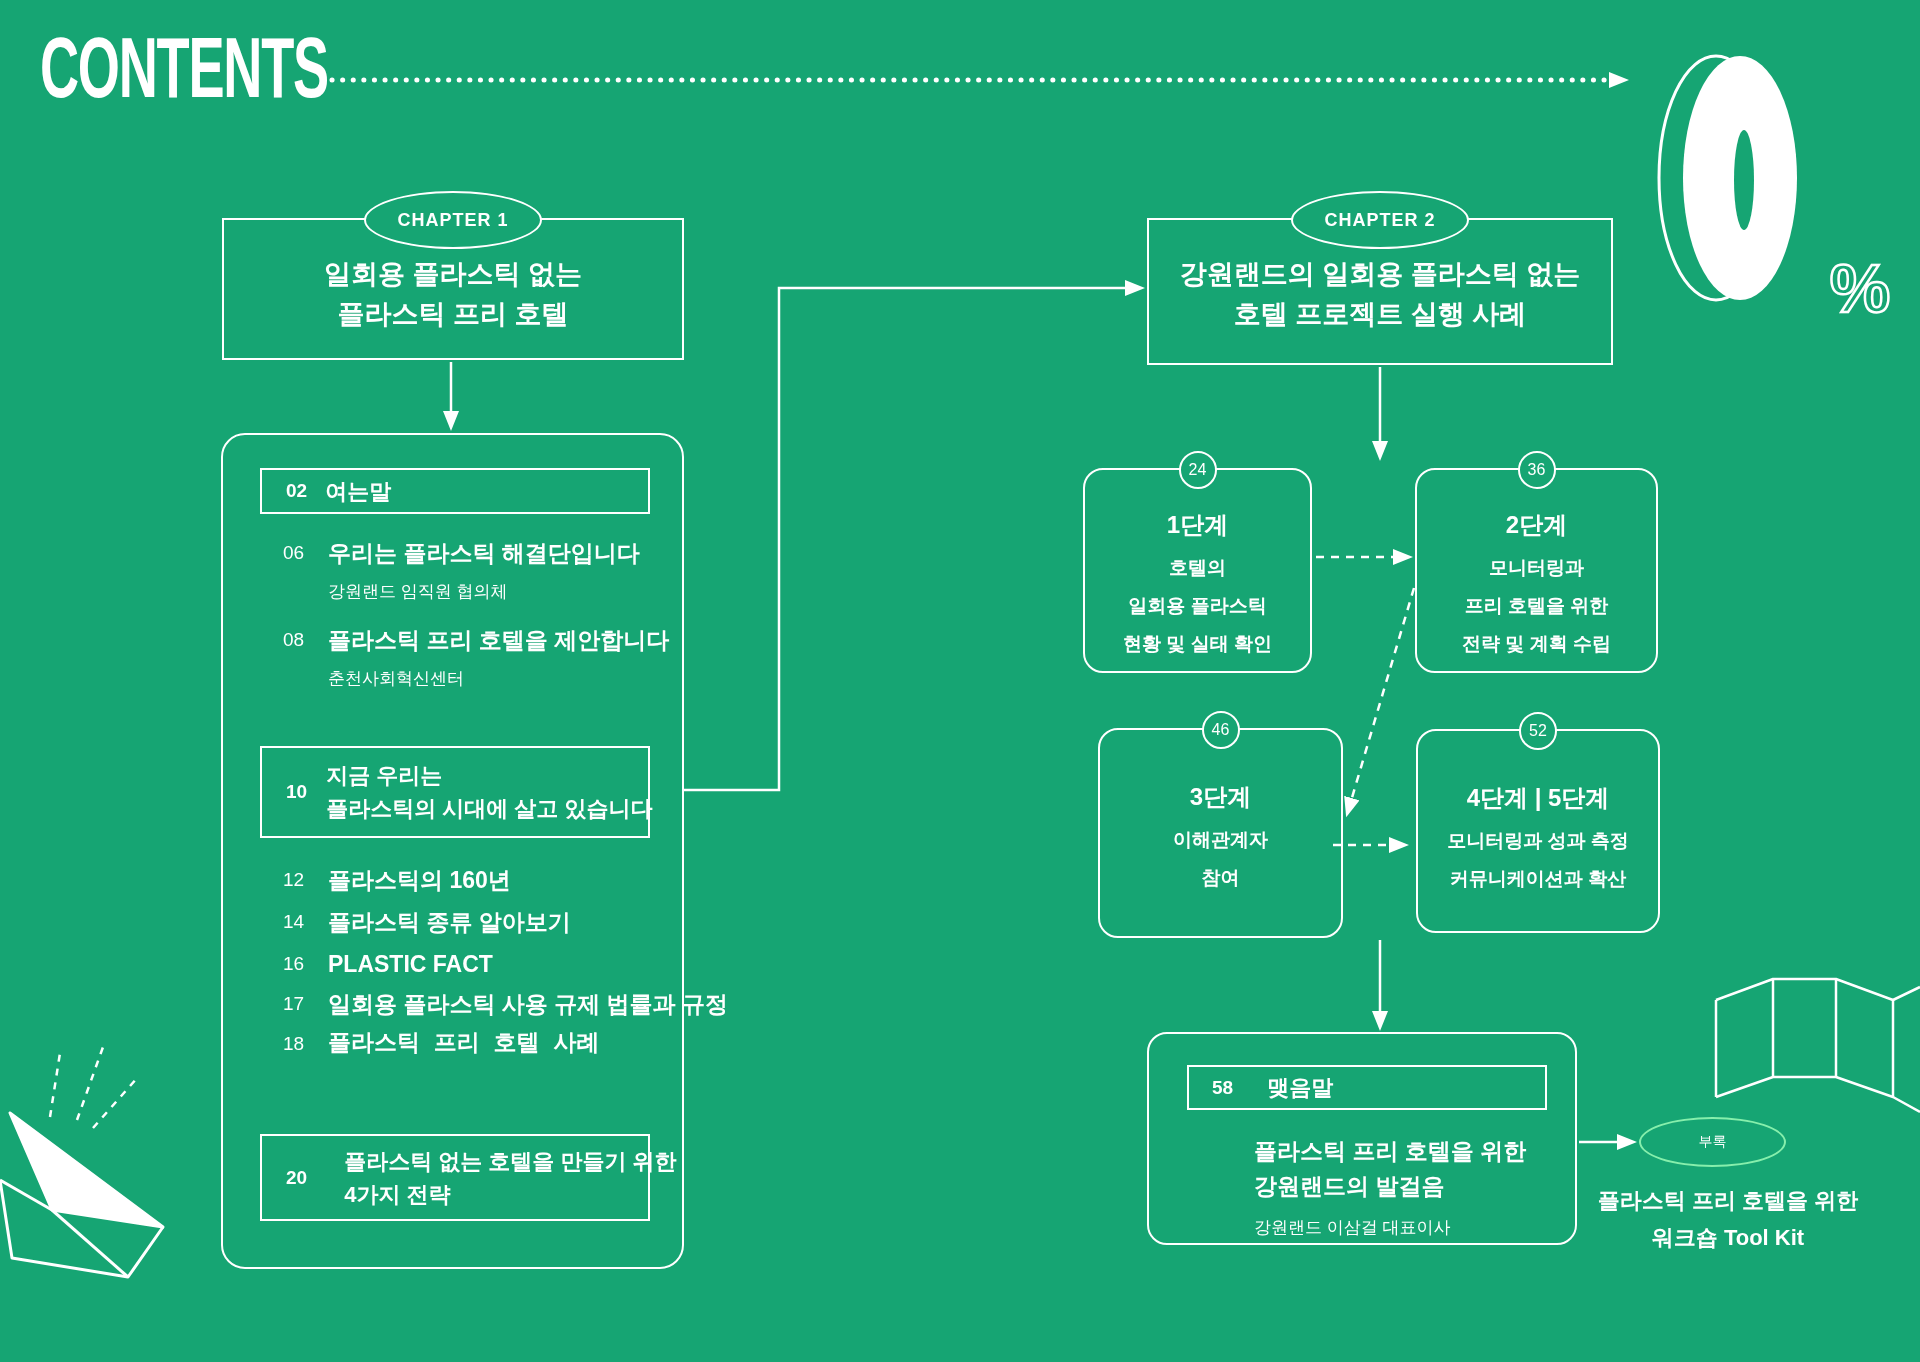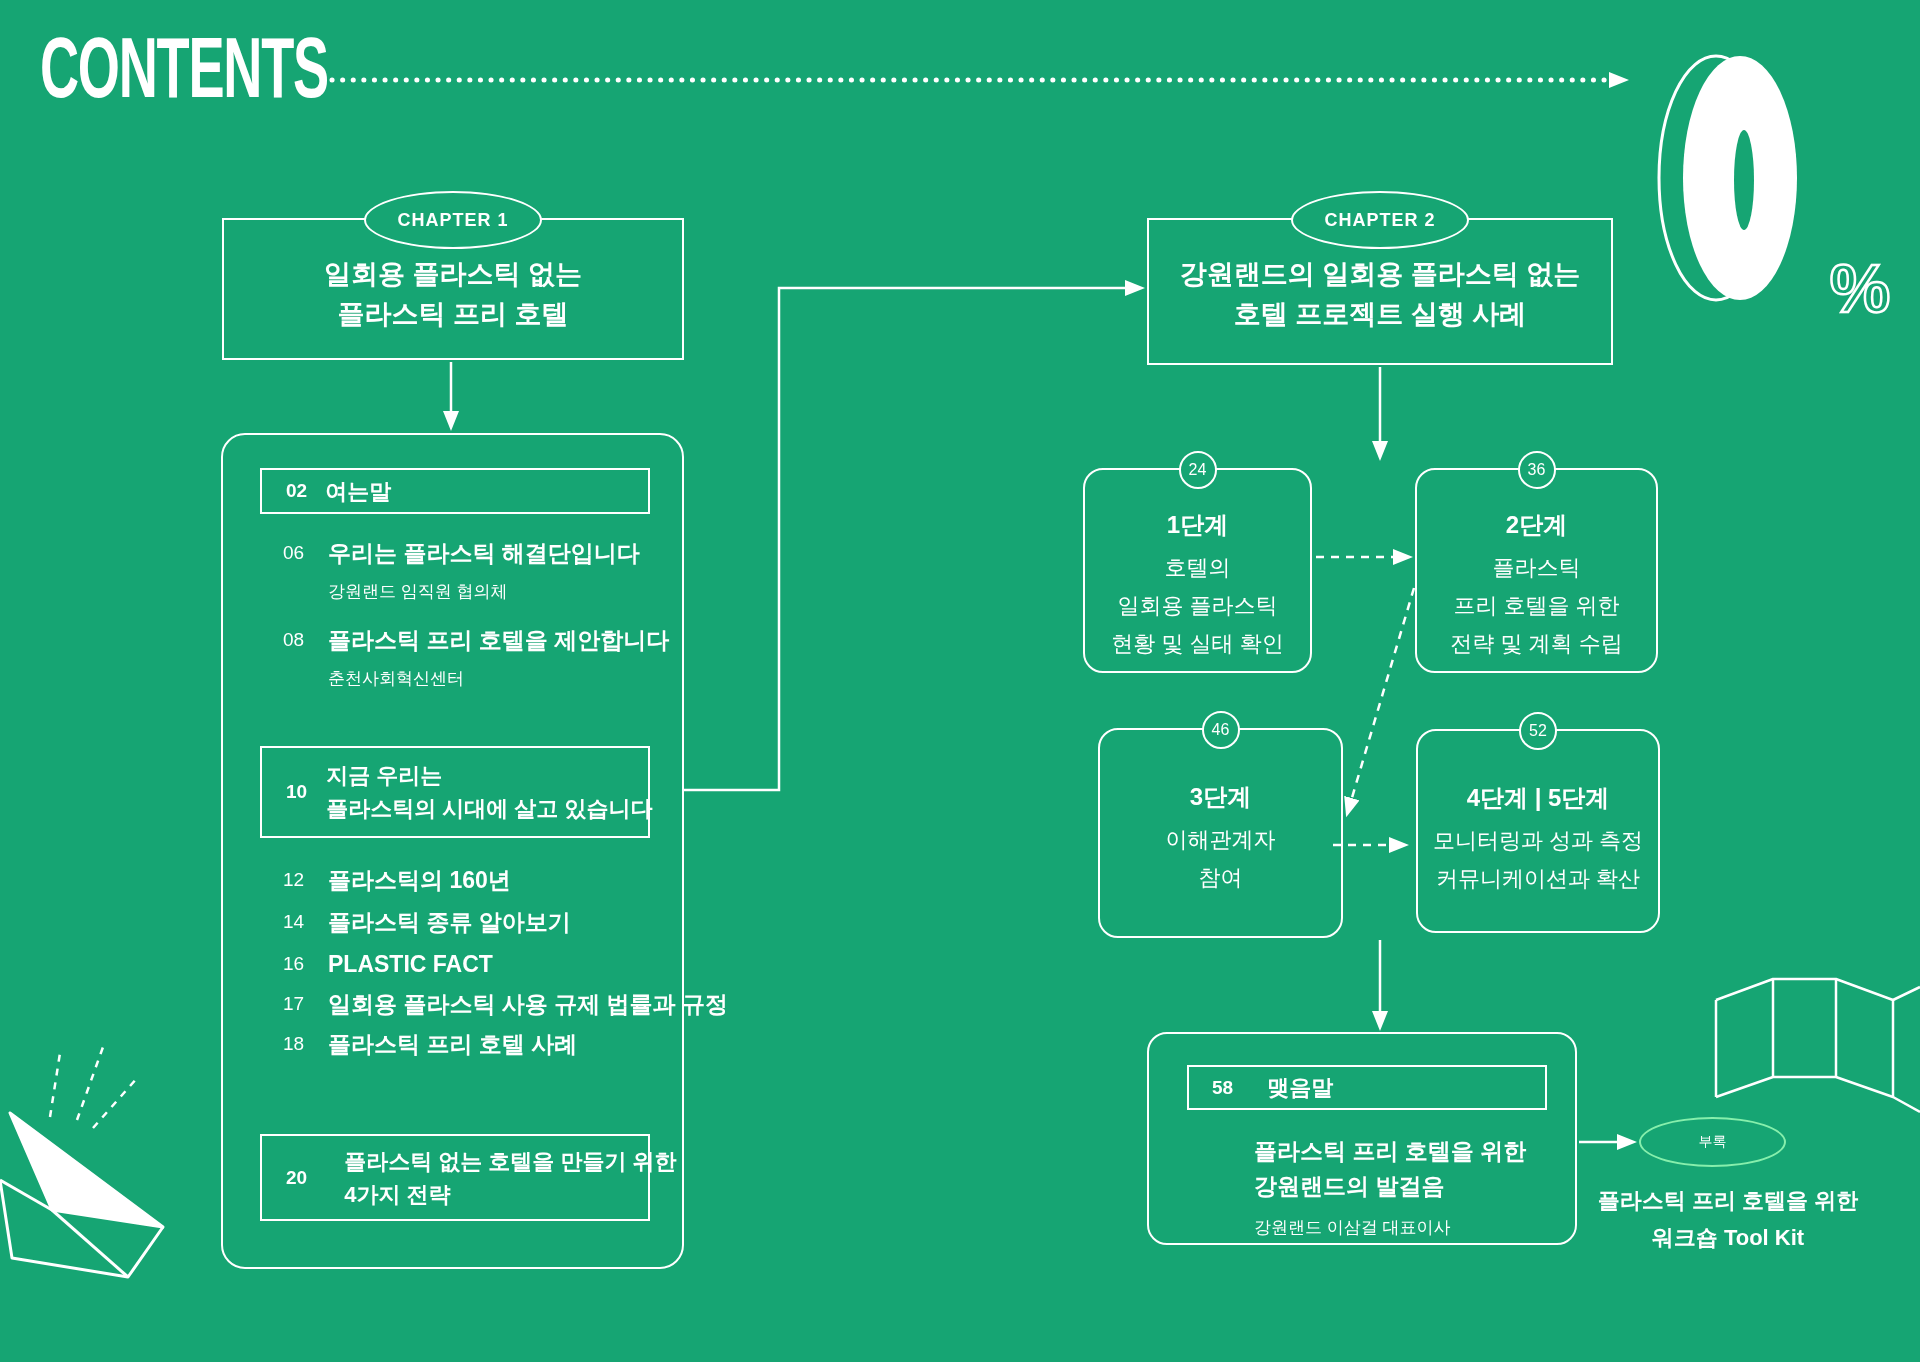--- a/index.html
+++ b/index.html
@@ -28,21 +28,21 @@
   .toc-title{font-size:23px;font-weight:700;line-height:30px;white-space:nowrap;}
   .toc-sub{font-size:17px;line-height:24px;white-space:nowrap;}
   .boxed-title{font-size:22px;font-weight:700;line-height:33px;white-space:nowrap;}
 
   
   .step-box{display:flex;flex-direction:column;align-items:center;padding-top:40px;}
   .step-circle{position:absolute;left:50%;top:-19px;transform:translateX(-50%);width:38px;height:38px;
     border:2px solid #fff;border-radius:50%;background:var(--bg,#16A573);display:flex;align-items:center;
     justify-content:center;font-size:16px;box-sizing:border-box;}
   .step-label{font-size:24px;font-weight:700;line-height:30px;margin-bottom:9px;white-space:nowrap;}
-  .step-line{font-size:22px;line-height:38px;text-align:center;white-space:nowrap;}
+  .step-line{font-size:19px;line-height:38px;text-align:center;white-space:nowrap;font-weight:bold;}
 
   
   .closing-line{font-size:23px;font-weight:700;line-height:35px;white-space:nowrap;}
   .closing-author{font-size:17px;white-space:nowrap;}
   .appendix-oval{position:absolute;left:1639px;top:1117px;width:147px;height:50px;border:2px solid #86efac;
     border-radius:50%;background:var(--bg,#16A573);display:flex;align-items:center;justify-content:center;
     font-size:14px;font-weight:400;box-sizing:border-box;}
   .appendix-text{position:absolute;left:1553px;top:1182px;width:350px;text-align:center;
     font-size:22px;font-weight:700;line-height:37px;white-space:nowrap;}
 
@@ -138,21 +138,21 @@
       <span class="abs toc-title" style="left:105px;top:514px;">PLASTIC FACT</span>
     </div>
 
     <div>
       <span class="abs pgnum" style="left:60px;top:555px;">17</span>
       <span class="abs toc-title" style="left:105px;top:554px;">일회용 플라스틱 사용 규제 법률과 규정</span>
     </div>
 
     <div>
       <span class="abs pgnum" style="left:60px;top:595px;">18</span>
-      <span class="abs toc-title" style="left:105px;top:594px;">플라스틱 프리 호텔 사례</span>
+      <span class="abs toc-title" style="left:105px;top:594px;font-family:Liberation Mono, monospace;">플라스틱 프리 호텔 사례</span>
     </div>
 
     <div class="toc-inner-box" style="left:37px;top:699px;width:390px;height:87px;">
       <span class="pgnum" style="margin-left:24px;font-weight:700;">20</span>
       <span style="margin-left:37px;display:inline-block;">
         <span class="boxed-title" style="display:block;">플라스틱 없는 호텔을 만들기 위한</span>
         <span class="boxed-title" style="display:block;">4가지 전략</span>
       </span>
     </div>
   </div>
@@ -167,21 +167,21 @@
     <div class="step-circle">24</div>
     <div class="step-label">1단계</div>
     <div class="step-line">호텔의</div>
     <div class="step-line">일회용 플라스틱</div>
     <div class="step-line">현황 및 실태 확인</div>
   </div>
 
   <div class="wbox rounded20 step-box z2" style="left:1415px;top:468px;width:243px;height:205px;">
     <div class="step-circle">36</div>
     <div class="step-label">2단계</div>
-    <div class="step-line">플라스틱</div>
+    <div class="step-line">모니터링과</div>
     <div class="step-line">프리 호텔을 위한</div>
     <div class="step-line">전략 및 계획 수립</div>
   </div>
 
   <div class="wbox rounded20 step-box z2" style="left:1098px;top:728px;width:245px;height:210px;padding-top:52px;">
     <div class="step-circle">46</div>
     <div class="step-label">3단계</div>
     <div class="step-line">이해관계자</div>
     <div class="step-line">참여</div>
   </div>

